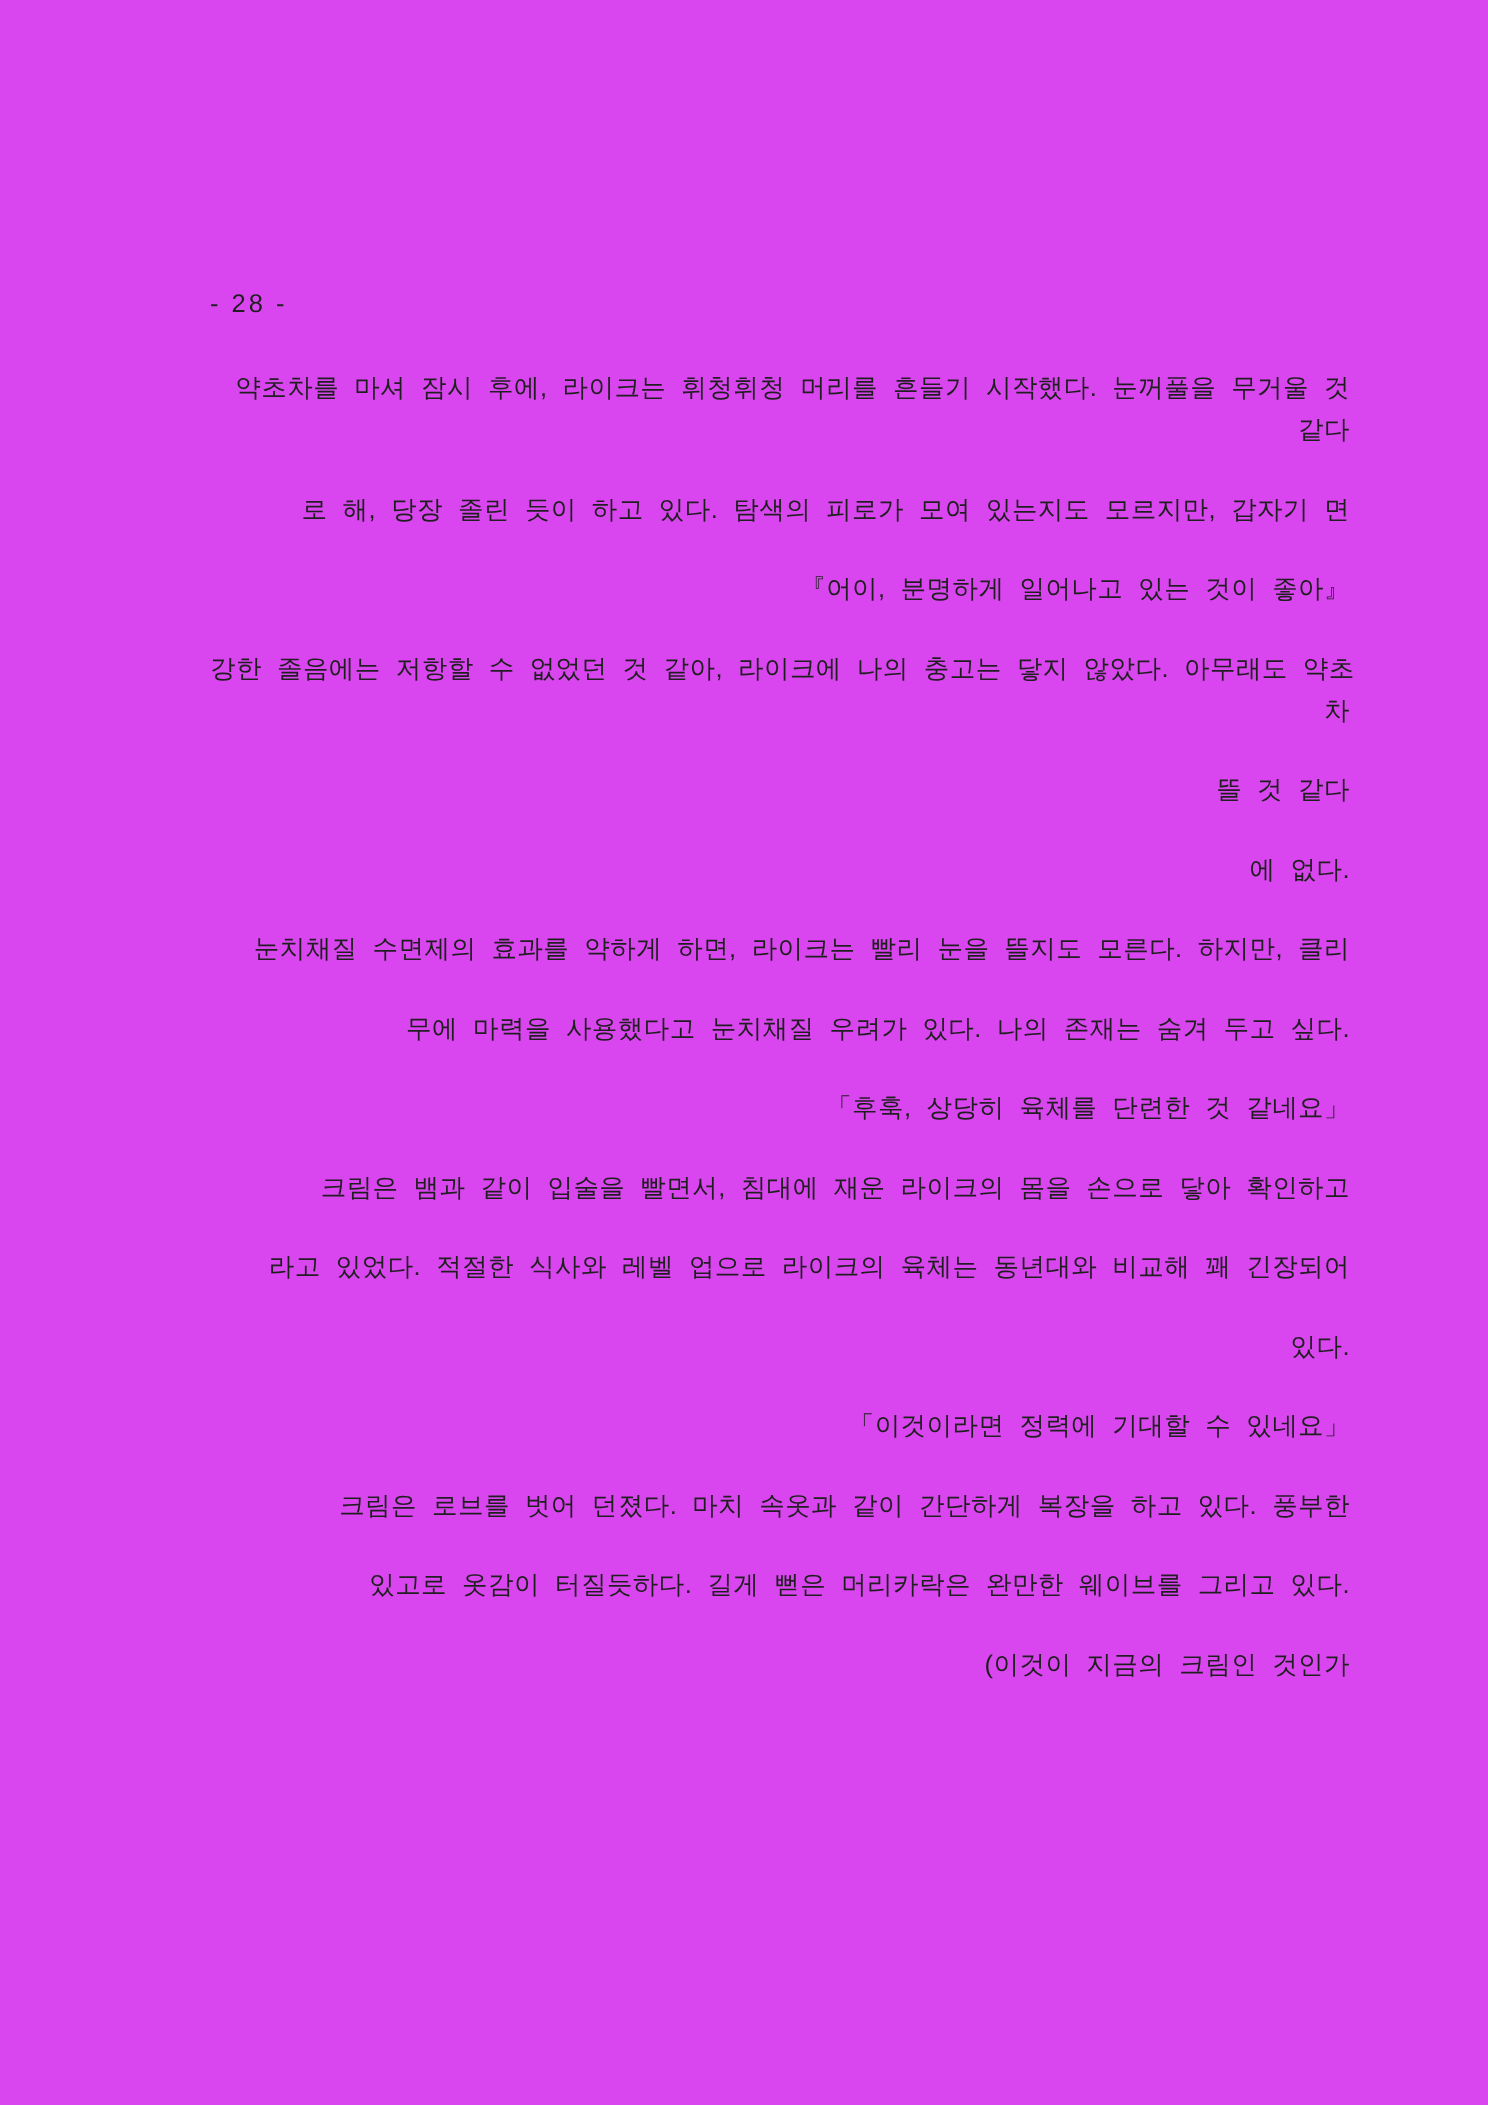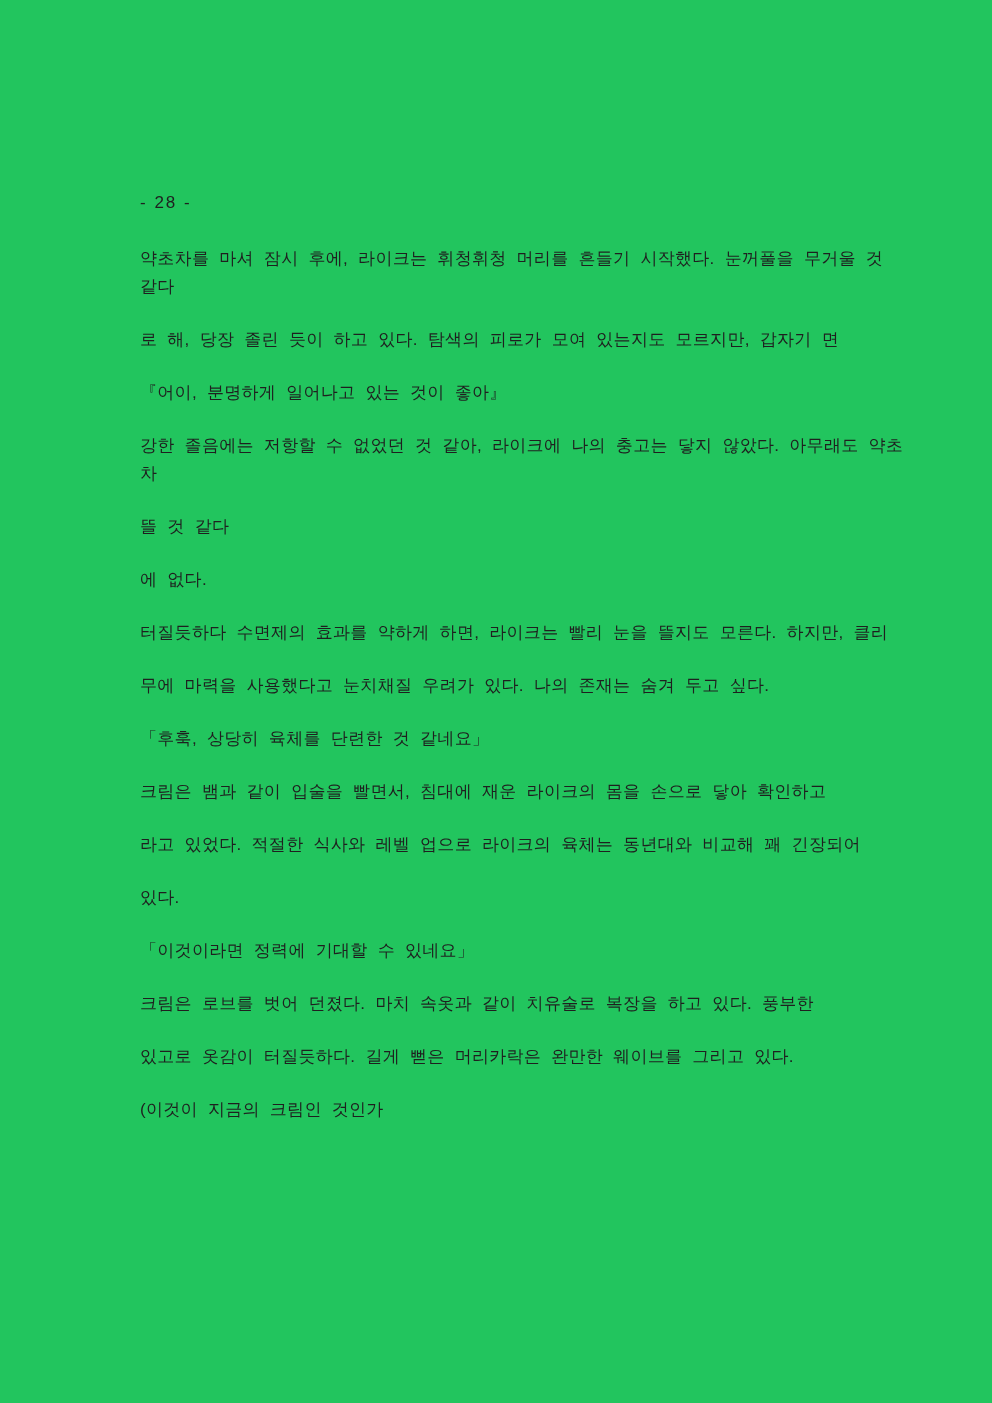--- a/index.html
+++ b/index.html
@@ -4,21 +4,21 @@
 <style>
   html, body {
     margin: 0;
     padding: 0;
     background: #ffffff;
   }
   .page {
     position: relative;
     width: 992px;
     height: 1403px;
-    background: #22c55e;
+    background: #d946ef;
     font-family: "Liberation Sans", sans-serif;
     color: #1f1f1f;
     overflow: hidden;
   }
   .content {
     position: absolute;
     left: 140px;
     top: 189px;
     width: 760px;
   }
@@ -30,20 +30,21 @@
   }
   .para {
     margin: 0 0 25px 0;
   }
   .line {
     font-size: 17px;
     line-height: 28px;
     white-space: nowrap;
     word-spacing: 5px;
     letter-spacing: 0.3px;
+    text-align: right;
   }
 </style>
 </head>
 <body>
 
 <div class="page">
   <div class="content">
 
     <div class="page-number">- 28 -</div>
 
@@ -69,21 +70,21 @@
     <div class="para">
       <div class="line">뜰 것 같다</div>
     </div>
 
     <div class="para">
       <div class="line">에 없다.</div>
     </div>
 
 
     <div class="para">
-      <div class="line">터질듯하다 수면제의 효과를 약하게 하면, 라이크는 빨리 눈을 뜰지도 모른다. 하지만, 클리</div>
+      <div class="line">눈치채질 수면제의 효과를 약하게 하면, 라이크는 빨리 눈을 뜰지도 모른다. 하지만, 클리</div>
     </div>
 
     <div class="para">
       <div class="line">무에 마력을 사용했다고 눈치채질 우려가 있다. 나의 존재는 숨겨 두고 싶다.</div>
     </div>
 
     <div class="para">
       <div class="line">「후훅, 상당히 육체를 단련한 것 같네요」</div>
     </div>
 
@@ -97,21 +98,21 @@
 
     <div class="para">
       <div class="line">있다.</div>
     </div>
 
     <div class="para">
       <div class="line">「이것이라면 정력에 기대할 수 있네요」</div>
     </div>
 
     <div class="para">
-      <div class="line">크림은 로브를 벗어 던졌다. 마치 속옷과 같이 치유술로 복장을 하고 있다. 풍부한</div>
+      <div class="line">크림은 로브를 벗어 던졌다. 마치 속옷과 같이 간단하게 복장을 하고 있다. 풍부한</div>
     </div>
 
     <div class="para">
       <div class="line">있고로 옷감이 터질듯하다. 길게 뻗은 머리카락은 완만한 웨이브를 그리고 있다.</div>
     </div>
 
     <div class="para">
       <div class="line">(이것이 지금의 크림인 것인가</div>
     </div>
 

